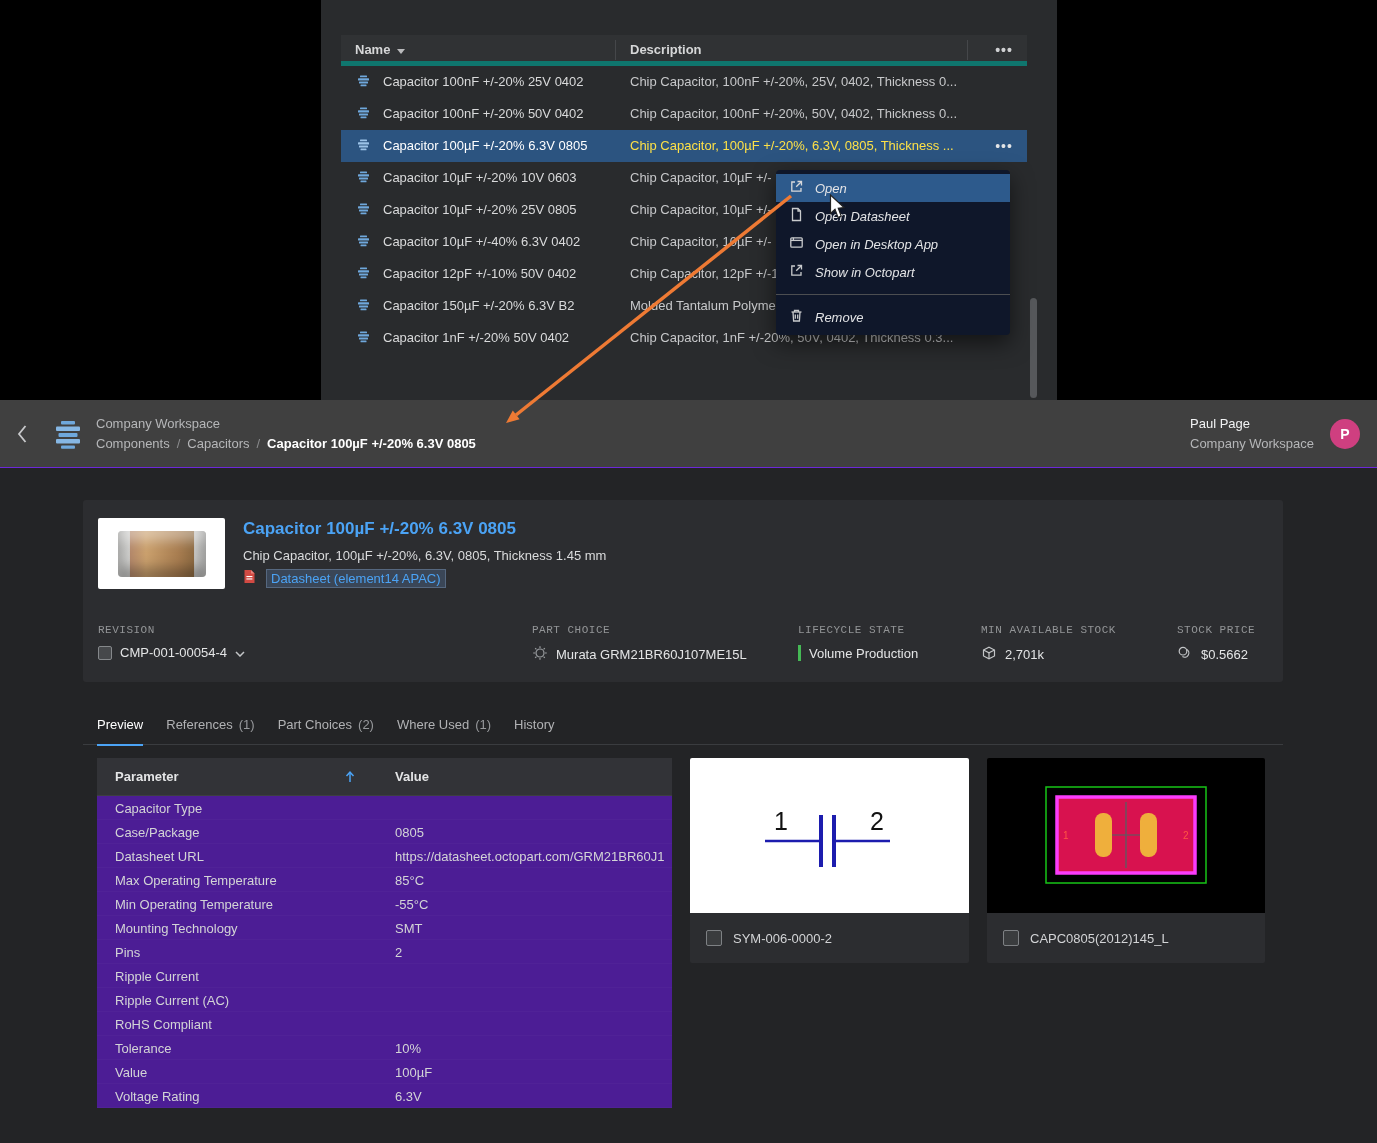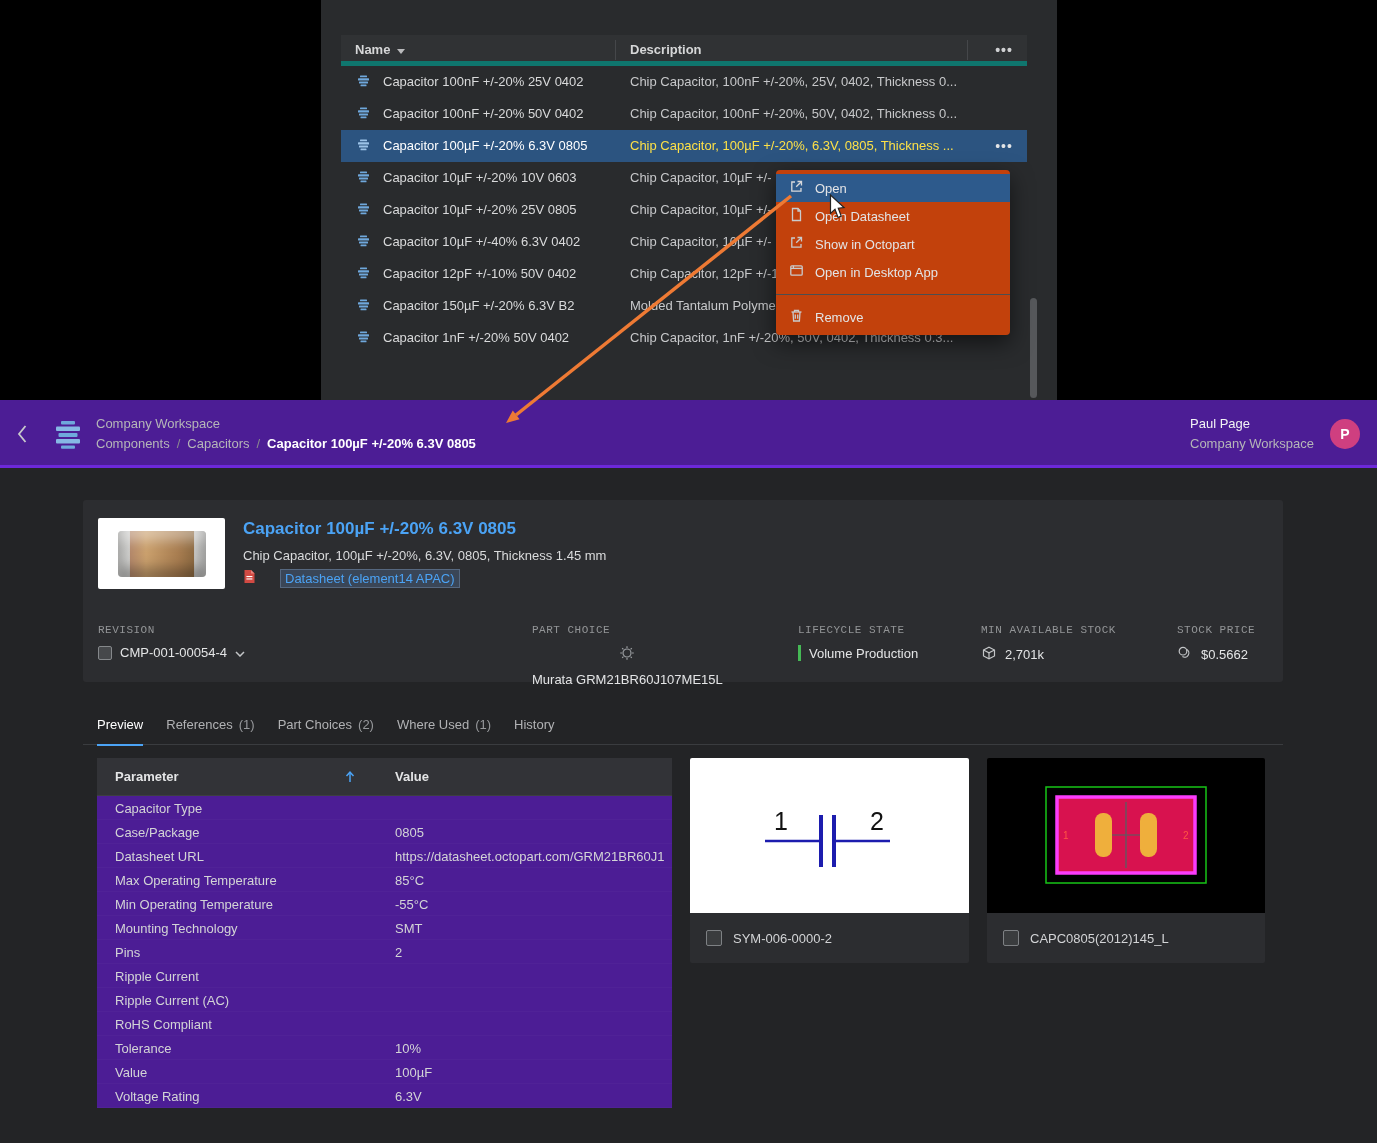--- a/index.html
+++ b/index.html
@@ -45,39 +45,39 @@
     color:#e2e4e6; font-size:14px; letter-spacing:1px; cursor:pointer;
   }
   .v-scrollbar {
     position:absolute; right:20px; top:298px; width:7px; height:100px;
     background:#56585b; border-radius:4px;
   }
 
   
   .context-menu {
     position:absolute; left:776px; top:170px; width:234px;
-    background:#c2410c; border-radius:4px; padding:4px 0;
-    box-shadow:0 8px 22px rgba(0,0,0,.55); z-index:5;
+    background:#0f172a; border-radius:4px; padding:4px 0;
+    box-shadow:0 8px 22px rgba(0,0,0,.55); z-index:5;font-style:italic;
   }
   .menu-item {
     height:28px; display:flex; align-items:center; gap:11px; padding:0 13px;
     color:#e3e4e6; font-size:13px; cursor:pointer;
   }
   .menu-item.highlight { background:#2d5a8c; }
   .menu-sep { height:1px; background:#4c4e51; margin:8px 0; }
 
   
   .arrow-overlay { position:absolute; left:0; top:0; z-index:10; pointer-events:none; }
   .mouse-cursor { position:absolute; left:829px; top:194px; z-index:11; pointer-events:none; }
 
   
   .panel { position:absolute; left:0; top:400px; width:1377px; height:743px; background:#232426; }
   .panel-header {
     position:absolute; left:0; top:0; width:1377px; height:68px;
-    background:#4c1d95; border-bottom:3px solid #6d28d9;
+    background:#404040; border-bottom:1px solid #6d28d9;
   }
   .back-btn { position:absolute; left:16px; top:23px; cursor:pointer; }
   .hdr-icon { position:absolute; left:54px; top:19px; }
   .hdr-text { position:absolute; left:96px; top:16px; font-size:13px; }
   .hdr-workspace { color:#b5b6b8; }
   .hdr-breadcrumb { margin-top:5px; color:#b5b6b8; }
   .bc-sep { margin:0 7px; color:#8b8c8e; }
   .bc-current { color:#ffffff; font-weight:bold; }
   .hdr-right { position:absolute; left:1190px; top:16px; font-size:13px; }
   .hdr-user { color:#f2f3f4; }
@@ -98,21 +98,21 @@
     background:#ffffff; border-radius:2px;
     display:flex; align-items:center; justify-content:center; cursor:pointer;
   }
   .cap-photo {
     width:88px; height:46px; border-radius:4px;
     background:linear-gradient(90deg,#aeaeac 0,#cdcdcb 13%,#b3886a 14%,#caa06d 32%,#a87d50 68%,#8d6a42 86%,#c6c6c4 87%,#9f9f9d 100%);
     box-shadow:inset 0 10px 12px rgba(255,255,255,.4), inset 0 -10px 12px rgba(0,0,0,.28);
   }
   .comp-title { position:absolute; left:160px; top:19px; font-size:17px; font-weight:bold; color:#4ba3f5; cursor:pointer; }
   .comp-desc { position:absolute; left:160px; top:48px; font-size:13px; color:#dadbdc; }
-  .datasheet-row { position:absolute; left:160px; top:69px; display:flex; align-items:center; gap:24px; }
+  .datasheet-row { position:absolute; left:160px; top:69px; display:flex; align-items:center; gap:10px; }
   .datasheet-link {
     font-size:13px; color:#4ba3f5; cursor:pointer;
     background:rgba(98,138,190,.28); border:1px solid rgba(140,170,205,.35); padding:1px 4px;
   }
   .meta-label { position:absolute; top:124px; font-size:11px; letter-spacing:.5px; color:#939597;font-family:Liberation Mono, monospace; }
   .meta-value { position:absolute; top:145px; display:flex; align-items:center; gap:8px; font-size:13px; color:#e4e5e6; }
   .rev-check { width:14px; height:14px; border:1px solid #85888b; border-radius:2px; background:#46484b; cursor:pointer; }
   .life-bar { width:3px; height:16px; background:#45b955; }
 
   
@@ -308,33 +308,33 @@
     </div>
     <div class="menu-item">
       <span><svg width="15" height="15" viewBox="0 0 15 15" fill="none" stroke="#c9cbcd" stroke-width="1.3">
             <path d="M3.5 1.5 H9 L11.5 4 V13.5 H3.5 Z"></path>
             <path d="M9 1.5 V4 H11.5"></path>
           </svg></span>
       <span>Open Datasheet</span>
     </div>
     <div class="menu-item">
       <span><svg width="15" height="15" viewBox="0 0 15 15" fill="none" stroke="#c9cbcd" stroke-width="1.3">
+            <rect x="1.8" y="2.8" width="11.4" height="9.4" rx="1"></rect>
+            <path d="M1.8 5.4 H13.2"></path>
+            <path d="M4.4 2.8 V5.4"></path>
+          </svg></span>
+      <span>Open in Desktop App</span>
+    </div>
+    <div class="menu-item">
+      <span><svg width="15" height="15" viewBox="0 0 15 15" fill="none" stroke="#c9cbcd" stroke-width="1.3">
             <path d="M6 3 H2.8 V12.2 H12 V9"></path>
             <path d="M8.5 2.5 H12.5 V6.5"></path>
             <path d="M12.3 2.7 L7.2 7.8"></path>
           </svg></span>
       <span>Show in Octopart</span>
-    </div>
-    <div class="menu-item">
-      <span><svg width="15" height="15" viewBox="0 0 15 15" fill="none" stroke="#c9cbcd" stroke-width="1.3">
-            <rect x="1.8" y="2.8" width="11.4" height="9.4" rx="1"></rect>
-            <path d="M1.8 5.4 H13.2"></path>
-            <path d="M4.4 2.8 V5.4"></path>
-          </svg></span>
-      <span>Open in Desktop App</span>
     </div>
     <div class="menu-sep"></div>
     <div class="menu-item">
       <span><svg width="15" height="15" viewBox="0 0 15 15" fill="none" stroke="#c9cbcd" stroke-width="1.3">
             <path d="M2.5 4 H12.5"></path>
             <path d="M5.5 4 V2.5 H9.5 V4"></path>
             <path d="M4 4 L4.6 13 H10.4 L11 4"></path>
             <path d="M6.3 6.5 V10.8"></path>
             <path d="M8.7 6.5 V10.8"></path>
           </svg></span>
@@ -393,21 +393,21 @@
       <div class="meta-label" style="left:15px;">REVISION</div>
       <div class="meta-value" style="left:15px;">
         <span class="rev-check"></span>
         <span>CMP-001-00054-4</span>
         <span><svg width="10" height="6" viewBox="0 0 10 6" fill="none" stroke="#c3c5c7" stroke-width="1.5">
               <path d="M1 1 L5 5 L9 1"></path>
             </svg></span>
       </div>
 
       <div class="meta-label" style="left:449px;">PART CHOICE</div>
-      <div class="meta-value" style="left:449px;flex-direction:column;">
+      <div class="meta-value" style="left:449px;">
         <span><svg width="16" height="16" viewBox="0 0 16 16" stroke="#9b9ea1" stroke-width="1.2" fill="none">
               <circle cx="8" cy="8" r="4"></circle>
               <path d="M8 1.2 V3"></path>
               <path d="M8 13 V14.8"></path>
               <path d="M1.2 8 H3"></path>
               <path d="M13 8 H14.8"></path>
               <path d="M3.2 3.2 L4.4 4.4"></path>
               <path d="M11.6 11.6 L12.8 12.8"></path>
               <path d="M12.8 3.2 L11.6 4.4"></path>
               <path d="M4.4 11.6 L3.2 12.8"></path>

